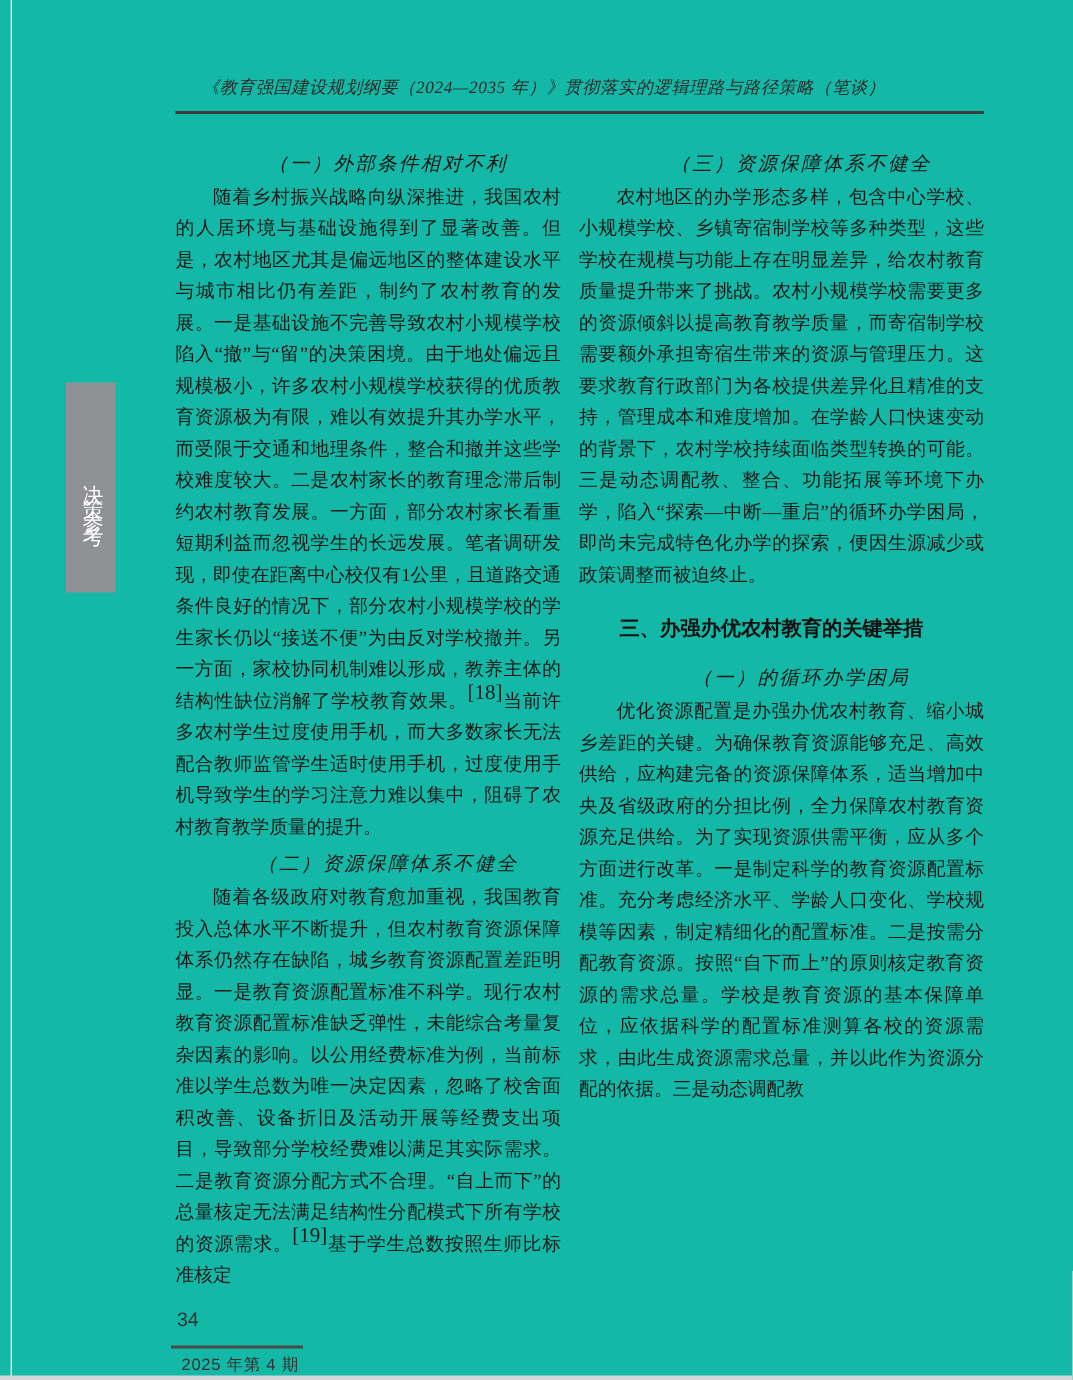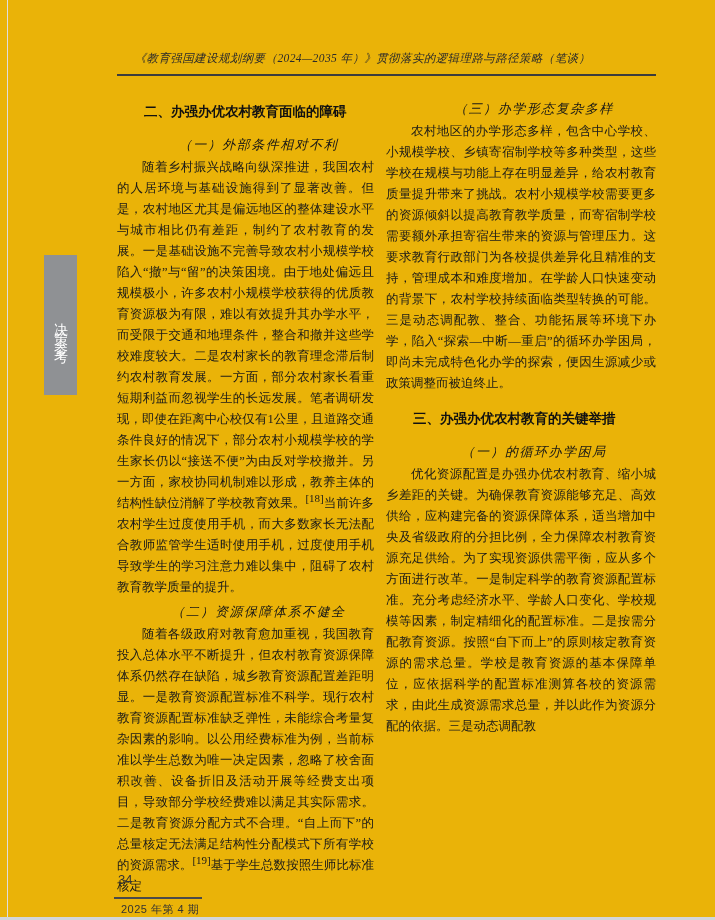--- a/index.html
+++ b/index.html
@@ -1,16 +1,16 @@
 <!DOCTYPE html>
 <html><head>
 <meta charset="utf-8">
 <style>
   html,body{margin:0;padding:0;background:#e9e9e9;}
-  .canvas{position:relative;width:715px;height:920px;background:#eab308;overflow:hidden;
+  .canvas{position:relative;width:715px;height:920px;background:#14b8a6;overflow:hidden;
           font-family:"Liberation Serif","DejaVu Serif",serif;}
   
   .edge-left{position:absolute;left:7px;top:0;width:1px;height:920px;background:#dedede;}
   .edge-bottom{position:absolute;left:0;bottom:0;width:715px;height:3px;background:#d2d6d9;}
 
   
   .running-head{position:absolute;top:51px;left:70px;width:585px;text-align:center;
                 font-style:italic;font-size:11.5px;color:#2b2b2b;letter-spacing:0.4px;white-space:nowrap;}
   .head-rule{position:absolute;top:74px;left:117px;width:539px;height:2px;background:#3c3c3c;}
 
@@ -25,21 +25,21 @@
   .col-left{left:117px;width:257px;}
   .col-right{left:386px;width:270px;}
 
   .h2{font-family:"Liberation Sans","DejaVu Sans",sans-serif;font-weight:bold;
       font-size:13.5px;line-height:21px;padding-left:2em;margin:6px 0 12px 0;color:#111;}
   .h2.mt{margin-top:14px;}
   .h3{font-style:italic;font-size:13px;line-height:21px;padding-left:2em;
       margin:3px 0 2px 0;letter-spacing:1.5px;color:#161616;text-align:center;}
   .para{margin:0;font-size:12.5px;line-height:21px;text-align:justify;text-indent:2em;}
   .para.no-indent{text-indent:0;}
-  .ref{font-size:11px;vertical-align:super;line-height:0;}
+  .ref{font-size:14px;vertical-align:super;line-height:0;}
 
   
   .footer-page-number{position:absolute;left:118px;top:872px;font-size:13px;color:#333;
                       font-family:"Liberation Sans",sans-serif;}
   .footer-rule{position:absolute;left:114px;top:897px;width:88px;height:2px;background:#4a4a4a;}
   .footer-issue{position:absolute;left:121px;top:902px;font-size:11px;color:#333;
                 font-family:"Liberation Sans",sans-serif;letter-spacing:0.5px;}
 </style>
 </head>
 <body>
@@ -52,29 +52,28 @@
   <div class="running-head">
     <span>《教育强国建设规划纲要（2024—2035 年）》贯彻落实的逻辑理路与路径策略（笔谈）</span>
   </div>
   <div class="head-rule"></div>
 
   <div class="side-tab">
     <span class="side-tab-label">决策参考</span>
   </div>
 
   <div class="col col-left">
-    <div class="h2">二、办强办优农村教育面临的障碍</div>
     <div class="h3">（一）外部条件相对不利</div>
     <p class="para"><span>随着乡村振兴战略向纵深推进，我国农村的人居环境与基础设施得到了显著改善。但是，农村地区尤其是偏远地区的整体建设水平与城市相比仍有差距，制约了农村教育的发展。一是基础设施不完善导致农村小规模学校陷入“撤”与“留”的决策困境。由于地处偏远且规模极小，许多农村小规模学校获得的优质教育资源极为有限，难以有效提升其办学水平，而受限于交通和地理条件，整合和撤并这些学校难度较大。二是农村家长的教育理念滞后制约农村教育发展。一方面，部分农村家长看重短期利益而忽视学生的长远发展。笔者调研发现，即使在距离中心校仅有1公里，且道路交通条件良好的情况下，部分农村小规模学校的学生家长仍以“接送不便”为由反对学校撤并。另一方面，家校协同机制难以形成，教养主体的结构性缺位消解了学校教育效果。</span><sup class="ref">[18]</sup><span>当前许多农村学生过度使用手机，而大多数家长无法配合教师监管学生适时使用手机，过度使用手机导致学生的学习注意力难以集中，阻碍了农村教育教学质量的提升。</span></p>
     <div class="h3">（二）资源保障体系不健全</div>
     <p class="para"><span>随着各级政府对教育愈加重视，我国教育投入总体水平不断提升，但农村教育资源保障体系仍然存在缺陷，城乡教育资源配置差距明显。一是教育资源配置标准不科学。现行农村教育资源配置标准缺乏弹性，未能综合考量复杂因素的影响。以公用经费标准为例，当前标准以学生总数为唯一决定因素，忽略了校舍面积改善、设备折旧及活动开展等经费支出项目，导致部分学校经费难以满足其实际需求。二是教育资源分配方式不合理。“自上而下”的总量核定无法满足结构性分配模式下所有学校的资源需求。</span><sup class="ref">[19]</sup><span>基于学生总数按照生师比标准核定</span></p>
   </div>
 
   <div class="col col-right">
-    <div class="h3">（三）办学形态复杂多样</div>
+    <div class="h3">（三）资源保障体系不健全</div>
     <p class="para">农村地区的办学形态多样，包含中心学校、小规模学校、乡镇寄宿制学校等多种类型，这些学校在规模与功能上存在明显差异，给农村教育质量提升带来了挑战。农村小规模学校需要更多的资源倾斜以提高教育教学质量，而寄宿制学校需要额外承担寄宿生带来的资源与管理压力。这要求教育行政部门为各校提供差异化且精准的支持，管理成本和难度增加。在学龄人口快速变动的背景下，农村学校持续面临类型转换的可能。三是动态调配教、整合、功能拓展等环境下办学，陷入“探索—中断—重启”的循环办学困局，即尚未完成特色化办学的探索，便因生源减少或政策调整而被迫终止。</p>
     <div class="h2 mt">三、办强办优农村教育的关键举措</div>
     <div class="h3">（一）的循环办学困局</div>
     <p class="para">优化资源配置是办强办优农村教育、缩小城乡差距的关键。为确保教育资源能够充足、高效供给，应构建完备的资源保障体系，适当增加中央及省级政府的分担比例，全力保障农村教育资源充足供给。为了实现资源供需平衡，应从多个方面进行改革。一是制定科学的教育资源配置标准。充分考虑经济水平、学龄人口变化、学校规模等因素，制定精细化的配置标准。二是按需分配教育资源。按照“自下而上”的原则核定教育资源的需求总量。学校是教育资源的基本保障单位，应依据科学的配置标准测算各校的资源需求，由此生成资源需求总量，并以此作为资源分配的依据。三是动态调配教</p>
   </div>
 
   <div class="footer-page-number">34</div>
   <div class="footer-rule"></div>
   <div class="footer-issue">2025 年第 4 期</div>
 

